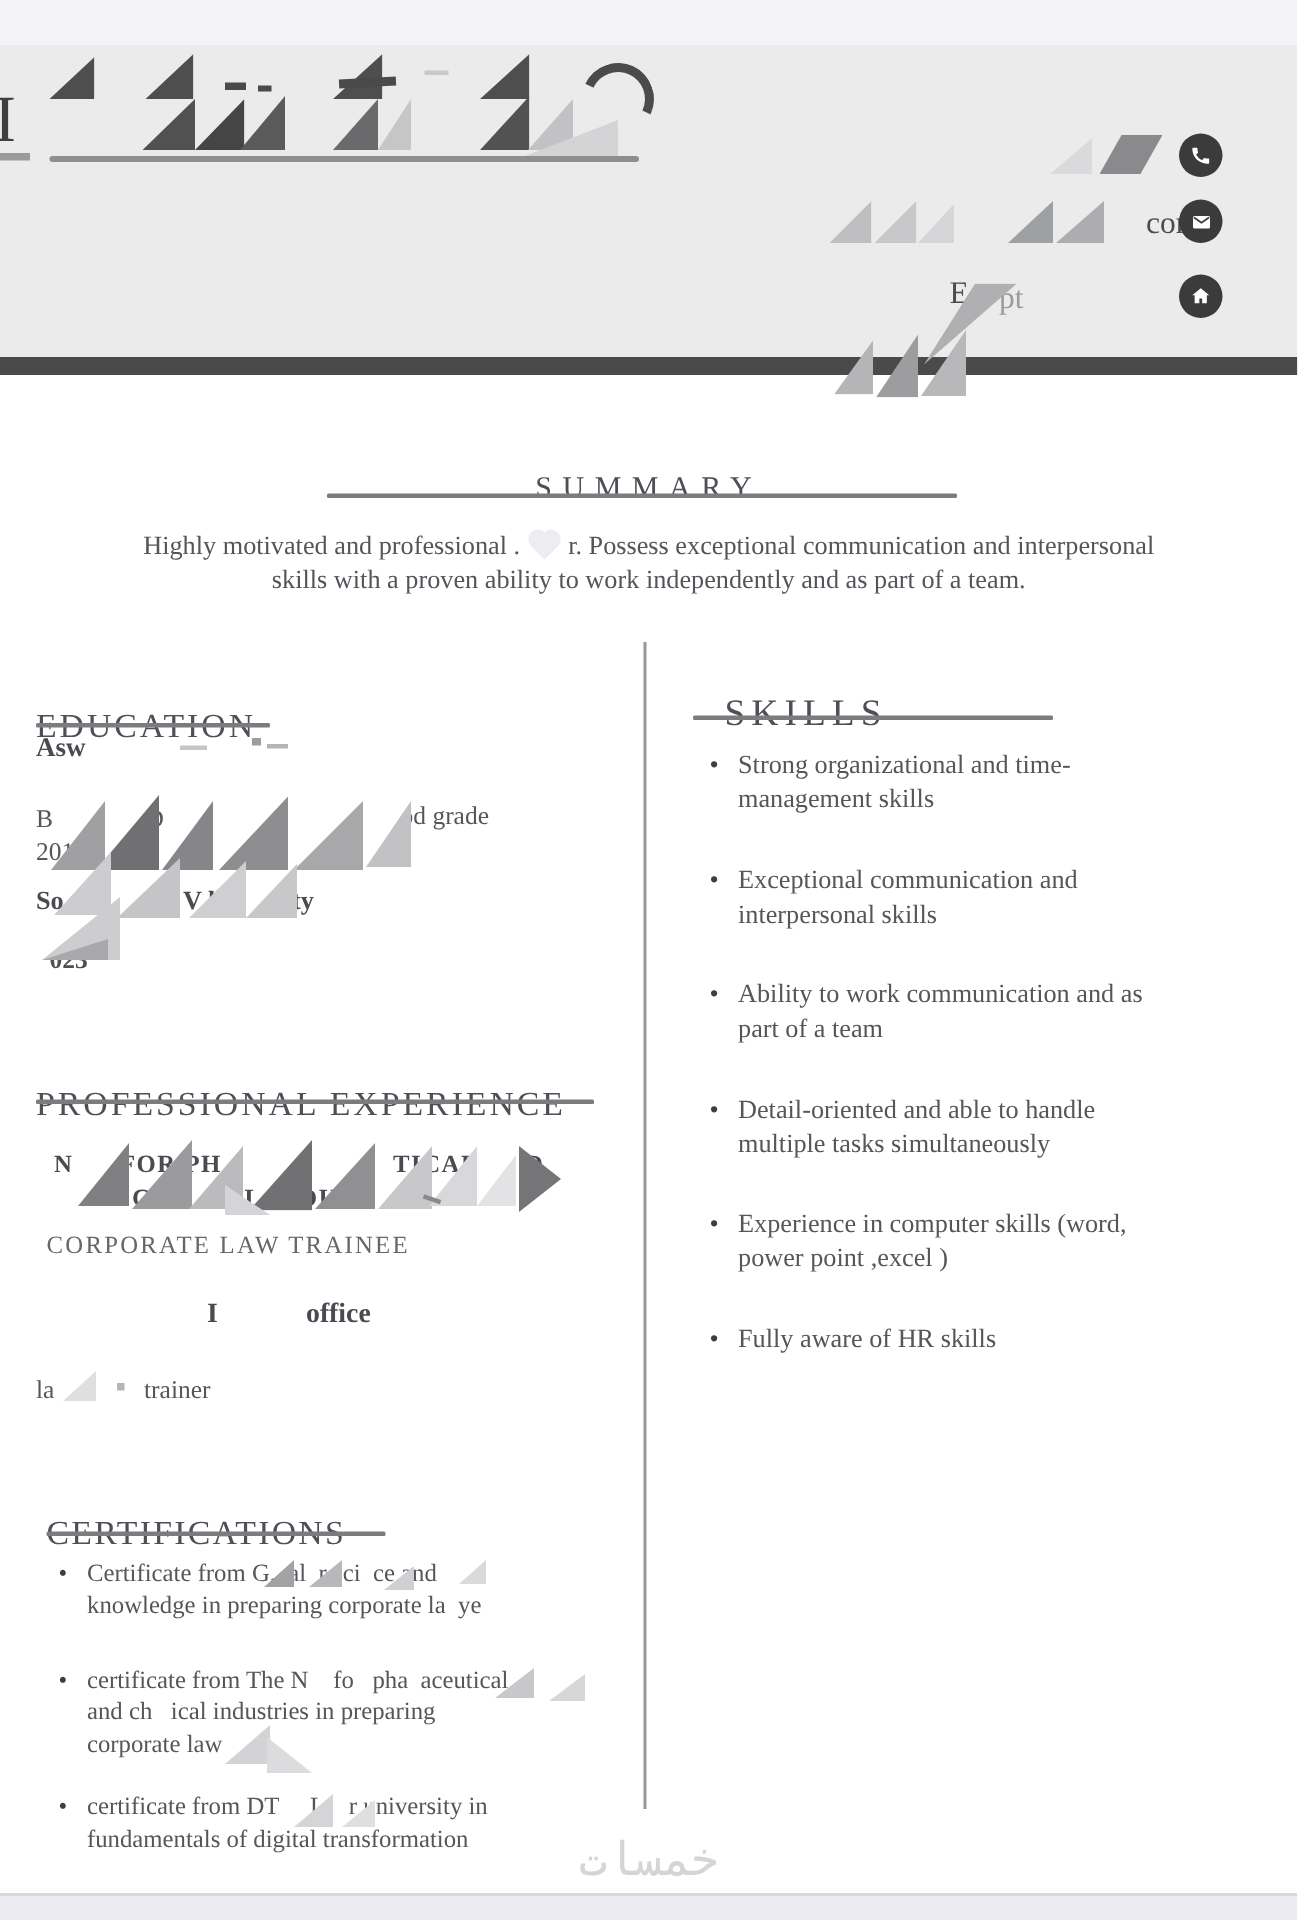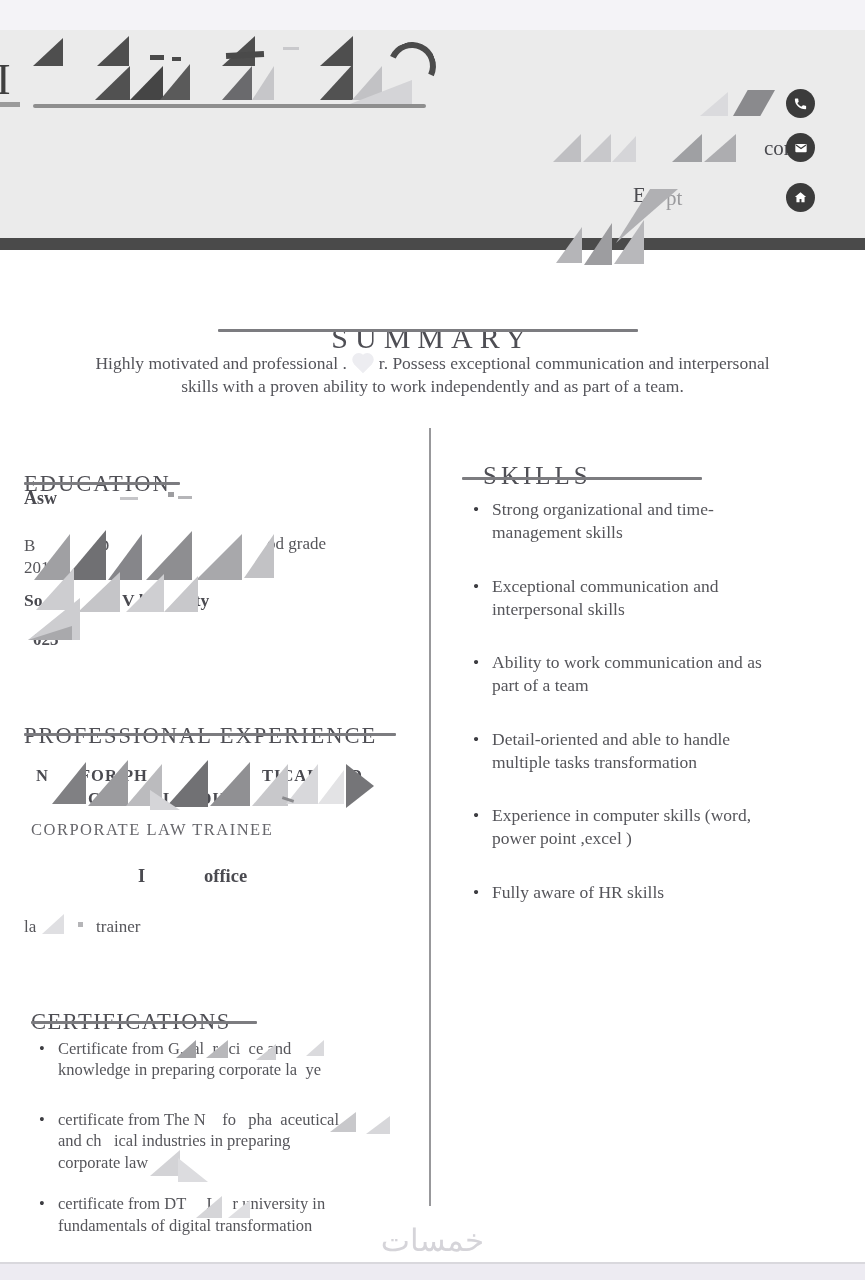--- a/index.html
+++ b/index.html
@@ -25,21 +25,21 @@
   .name-underline{left:33px;top:104px;width:393px;height:4px;background:#8e8e8e;border-radius:2px;}
   .name-underline-stub{left:0;top:102px;width:20px;height:5px;background:#9a9a9a;}
   .icon-circle{position:absolute;width:29px;height:29px;border-radius:50%;background:#3b3b3b;
                display:flex;align-items:center;justify-content:center;}
   .contact-text{position:absolute;font-size:21px;color:#4b4b50;}
   .contact-faint{position:absolute;font-size:21px;color:#9b9b9e;}
   
   .h-title{position:absolute;font-weight:400;color:#4f4f55;line-height:1;white-space:nowrap;}
   .rule{position:absolute;background:#7c7c80;height:3px;border-radius:1px;}
   
-  .summary-title{left:0;top:298px;width:865px;text-align:center;font-size:30px;letter-spacing:7px;color:#4e4e54;}
+  .summary-title{left:0;top:298px;width:865px;text-align:center;font-size:20px;letter-spacing:7px;color:#4e4e54;}
   .summary-p{left:75px;top:334px;width:715px;text-align:center;font-size:17.5px;line-height:1.32;color:#54545a;}
   .heart{display:inline-block;position:relative;width:26px;height:18px;vertical-align:-3px;margin:0 3px;}
   .heart::before,.heart::after{content:"";position:absolute;top:0;width:13px;height:19px;background:#ededf1;
         border-radius:12px 12px 0 0;}
   .heart::before{left:13px;transform:rotate(-45deg);transform-origin:0 100%;}
   .heart::after{left:0;transform:rotate(45deg);transform-origin:100% 100%;}
   
   .divider{left:429px;top:428px;width:2px;height:778px;background:#98989b;}
   .frag{position:absolute;white-space:pre;}
   .bold{font-weight:bold;color:#4a4a50;}
@@ -51,21 +51,21 @@
   .list li{position:relative;padding-left:22px;}
   .list li::before{content:"\2022";position:absolute;left:3px;top:0;color:#3d3d42;}
   .skills-list{left:470px;top:498px;width:300px;font-size:17.5px;line-height:1.33;color:#55555a;}
   .skills-list li{margin-bottom:30px;}
   .cert-list{left:36px;top:1038px;width:352px;font-size:16.5px;line-height:1.3;color:#55555a;}
   .cert-list li{white-space:pre-wrap;}
   .cert-list li:nth-child(1){margin-bottom:28px;}
   .cert-list li:nth-child(2){margin-bottom:20px;}
   
   .watermark{left:0;top:1222px;width:865px;text-align:center;font-size:31px;color:#d5d4d9;
-             font-family:Liberation Serif, serif;}
+             font-family:Liberation Mono, monospace;}
 </style>
 </head>
 <body>
 
 <div class="page">
 
   <div class="abs top-strip"></div>
   <div class="abs header-bg"></div>
   <div class="abs dark-bar"></div>
 
@@ -216,21 +216,21 @@
   <i class="tri-l" style="left:178px;top:1158px;width:30px;height:24px;background:#dcdcdf"></i>
   <i class="tri" style="left:196px;top:1196px;width:26px;height:22px;background:#d5d5d8"></i>
   <i class="tri" style="left:228px;top:1200px;width:22px;height:18px;background:#dfdfe2"></i>
 
   <h3 class="h-title" style="left:483px;top:438px;font-size:25px;letter-spacing:4px">SKILLS</h3>
   <div class="rule" style="left:462px;top:477px;width:240px"></div>
   <ul class="list skills-list">
     <li>Strong organizational and time-management skills</li>
     <li>Exceptional communication and interpersonal skills</li>
     <li>Ability to work communication and as part of a team</li>
-    <li>Detail-oriented and able to handle multiple tasks transformation</li>
+    <li>Detail-oriented and able to handle multiple tasks simultaneously</li>
     <li>Experience in computer skills (word, power point ,excel )</li>
     <li>Fully aware of HR skills</li>
   </ul>
 
   <div class="abs watermark">خمسات</div>
   <div class="abs bottom-hairline"></div>
   <div class="abs bottom-strip"></div>
 
 </div>
 

